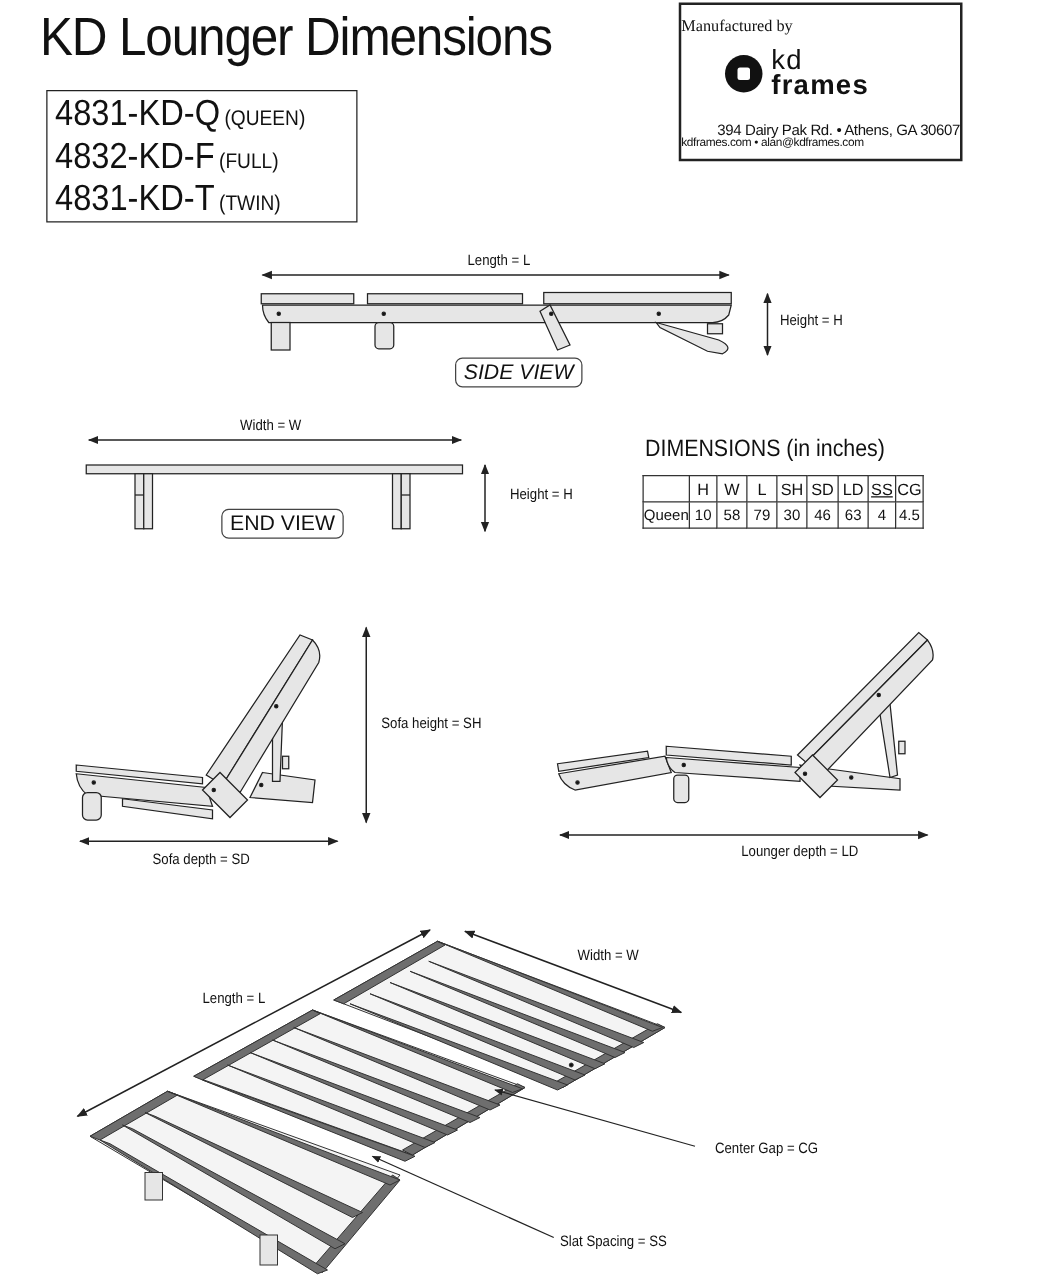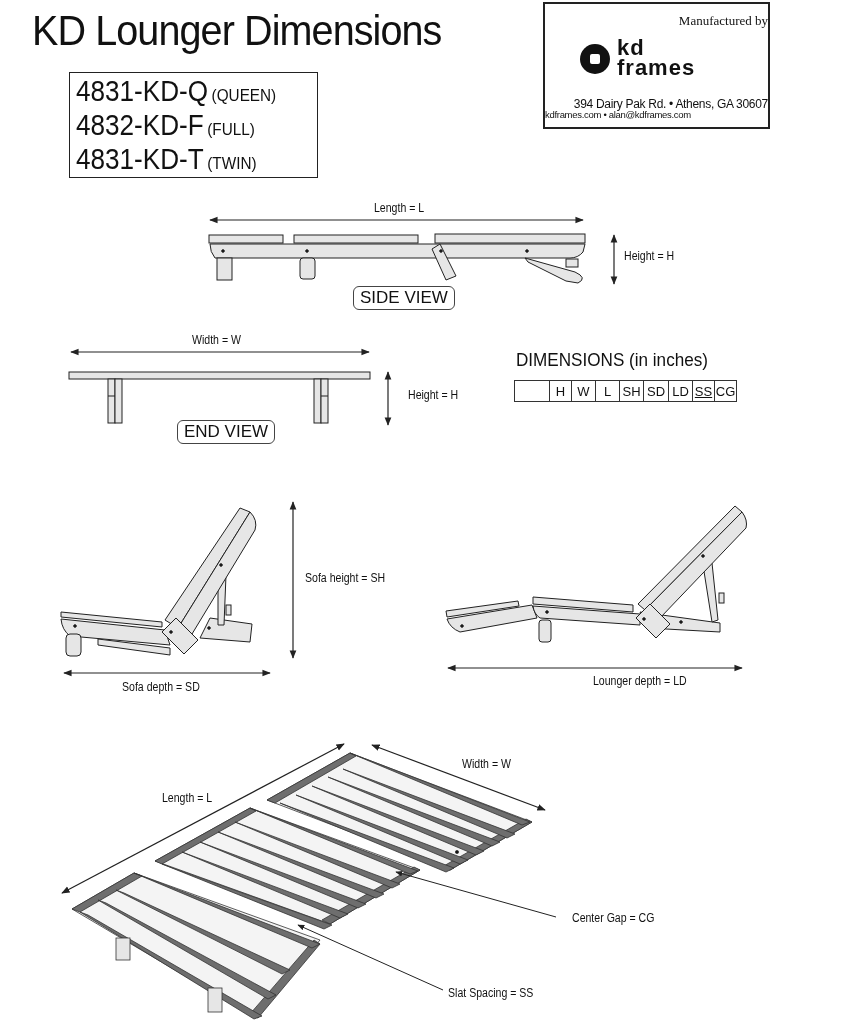--- a/index.html
+++ b/index.html
@@ -1,27 +1,27 @@
 <!DOCTYPE html>
 <html><head>
 <meta charset="utf-8">
 <style>
   html, body { margin: 0; padding: 0; background: #ffffff; }
   body { width: 845px; height: 1024px; position: relative; overflow: hidden; font-family: "Liberation Sans", sans-serif; color: #111; }
   .abs { position: absolute; }
   .title { left: 32px; top: 6px; font-size: 43px; letter-spacing: -1px; transform: scaleX(0.92); transform-origin: left top; white-space: nowrap; }
-  .models { left: 37px; top: 72px; width: 249px; height: 106px; border: 1.5px solid #222; box-sizing: border-box; margin-left: 32px; }
+  .models { left: 37px; top: 72px; width: 249px; height: 106px; border: 1.5px solid #222; box-sizing: border-box; }
   .models .row { position: absolute; left: 6px; white-space: nowrap; transform: scaleX(0.9); transform-origin: left top; }
   .models .code { font-size: 29px; }
   .models .size { font-size: 17px; margin-left: 4px; }
   .mfr { left: 543px; top: 2px; width: 227px; height: 127px; border: 2px solid #222; box-sizing: border-box; }
-  .mfr .by { position: absolute; top: 9px; width: 100%; text-align: right; font-family: "Liberation Serif", serif; font-size: 13px; }
+  .mfr .by { position: absolute; top: 9px; width: 100%; text-align: left; font-family: "Liberation Serif", serif; font-size: 13px; }
   .mfr .logo-mark { position: absolute; left: 35px; top: 40px; width: 30px; height: 30px; border-radius: 50%; background: #111; }
   .mfr .logo-mark .hex { position: absolute; left: 10px; top: 10px; width: 10px; height: 10px; background: #fff; border-radius: 2px; }
-  .mfr .kd { position: absolute; left: 72px; top: 34px; font-size: 22px; font-weight: bold; letter-spacing: 1px; line-height: 20px; }
+  .mfr .kd { position: absolute; left: 72px; top: 34px; font-size: 22px; font-weight: normal; letter-spacing: 1px; line-height: 20px; }
   .mfr .frames { position: absolute; left: 72px; top: 54px; font-size: 22px; font-weight: bold; letter-spacing: 1px; line-height: 20px; }
   .mfr .addr { position: absolute; top: 93px; width: 100%; text-align: right; font-size: 12px; letter-spacing: -0.3px; }
   .mfr .web { position: absolute; top: 105px; width: 100%; text-align: left; font-size: 9.5px; letter-spacing: -0.3px; }
   .lbl { font-size: 12px; white-space: nowrap; transform: scaleX(0.88); transform-origin: left top; }
   .viewbox { border: 1.2px solid #444; border-radius: 6px; font-size: 17px; padding: 1px 6px; white-space: nowrap; }
   .dimtitle { left: 516px; top: 349px; font-size: 19px; white-space: nowrap; transform: scaleX(0.9); transform-origin: left top; }
   table.dims { position: absolute; left: 514px; top: 380px; border-collapse: collapse; font-size: 12px; }
   table.dims td, table.dims th { border: 1px solid #333; text-align: center; font-weight: normal; padding: 0; height: 20px; }
   table.dims th { font-size: 13px; }
   svg.diag { position: absolute; left: 0; top: 0; }
@@ -165,40 +165,51 @@
       <div class="hex"></div>
     </div>
   <div class="kd">kd</div>
   <div class="frames">frames</div>
   <div class="addr">394 Dairy Pak Rd. • Athens, GA 30607</div>
   <div class="web">kdframes.com • alan@kdframes.com</div>
 </div>
 
 <div class="abs lbl" style="left:374px; top:201px;">Length = L</div>
 <div class="abs lbl" style="left:624px; top:249px;">Height = H</div>
-<div class="abs viewbox" style="left:353px; top:286px;">SIDE VIEW</div>
+<div class="abs viewbox" style="left:364px; top:286px;font-style:italic;">SIDE VIEW</div>
 
 <div class="abs lbl" style="left:192px; top:333px;">Width = W</div>
 <div class="abs lbl" style="left:408px; top:388px;">Height = H</div>
-<div class="abs viewbox" style="left:177px; top:420px;">END VIEW</div>
+<div class="abs viewbox" style="left:177px; top:407px;">END VIEW</div>
 
 <div class="abs dimtitle">DIMENSIONS (in inches)</div>
 <table class="dims">
   <tbody>
       <tr>
     <th style="width:34px;"></th>
     <th style="width:21px;">H</th>
     <th style="width:23px;">W</th>
     <th style="width:23px;">L</th>
     <th style="width:23px;">SH</th>
     <th style="width:24px;">SD</th>
     <th style="width:23px;">LD</th>
     <th style="width:21px;text-decoration:underline;">SS</th>
     <th style="width:21px;">CG</th>
   </tr>
+  <tr>
+    <td>Queen</td>
+    <td>10</td>
+    <td>58</td>
+    <td>79</td>
+    <td>30</td>
+    <td>46</td>
+    <td>63</td>
+    <td>4</td>
+    <td>4.5</td>
+  </tr>
 </tbody>
   </table>
 
 <div class="abs lbl" style="left:305px; top:571px;">Sofa height = SH</div>
 <div class="abs lbl" style="left:122px; top:680px;">Sofa depth = SD</div>
 <div class="abs lbl" style="left:593px; top:674px;">Lounger depth = LD</div>
 
 <div class="abs lbl" style="left:162px; top:791px;">Length = L</div>
 <div class="abs lbl" style="left:462px; top:757px;">Width = W</div>
 <div class="abs lbl" style="left:572px; top:911px;">Center Gap = CG</div>

